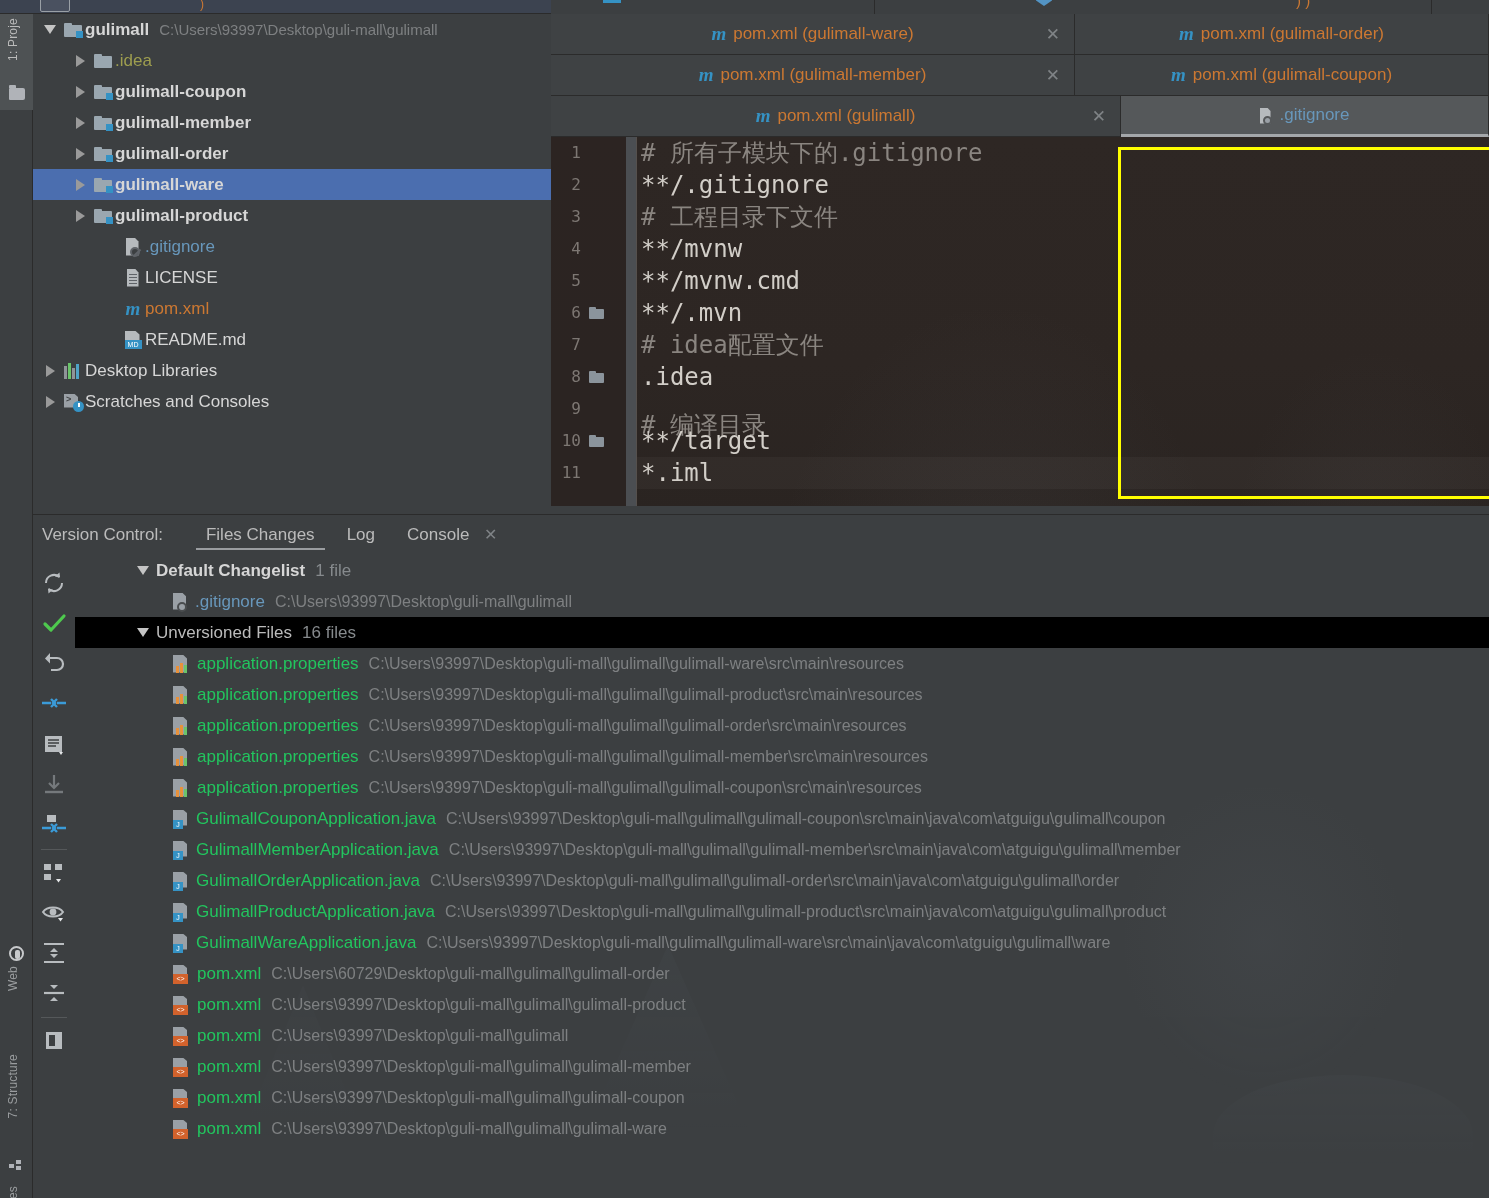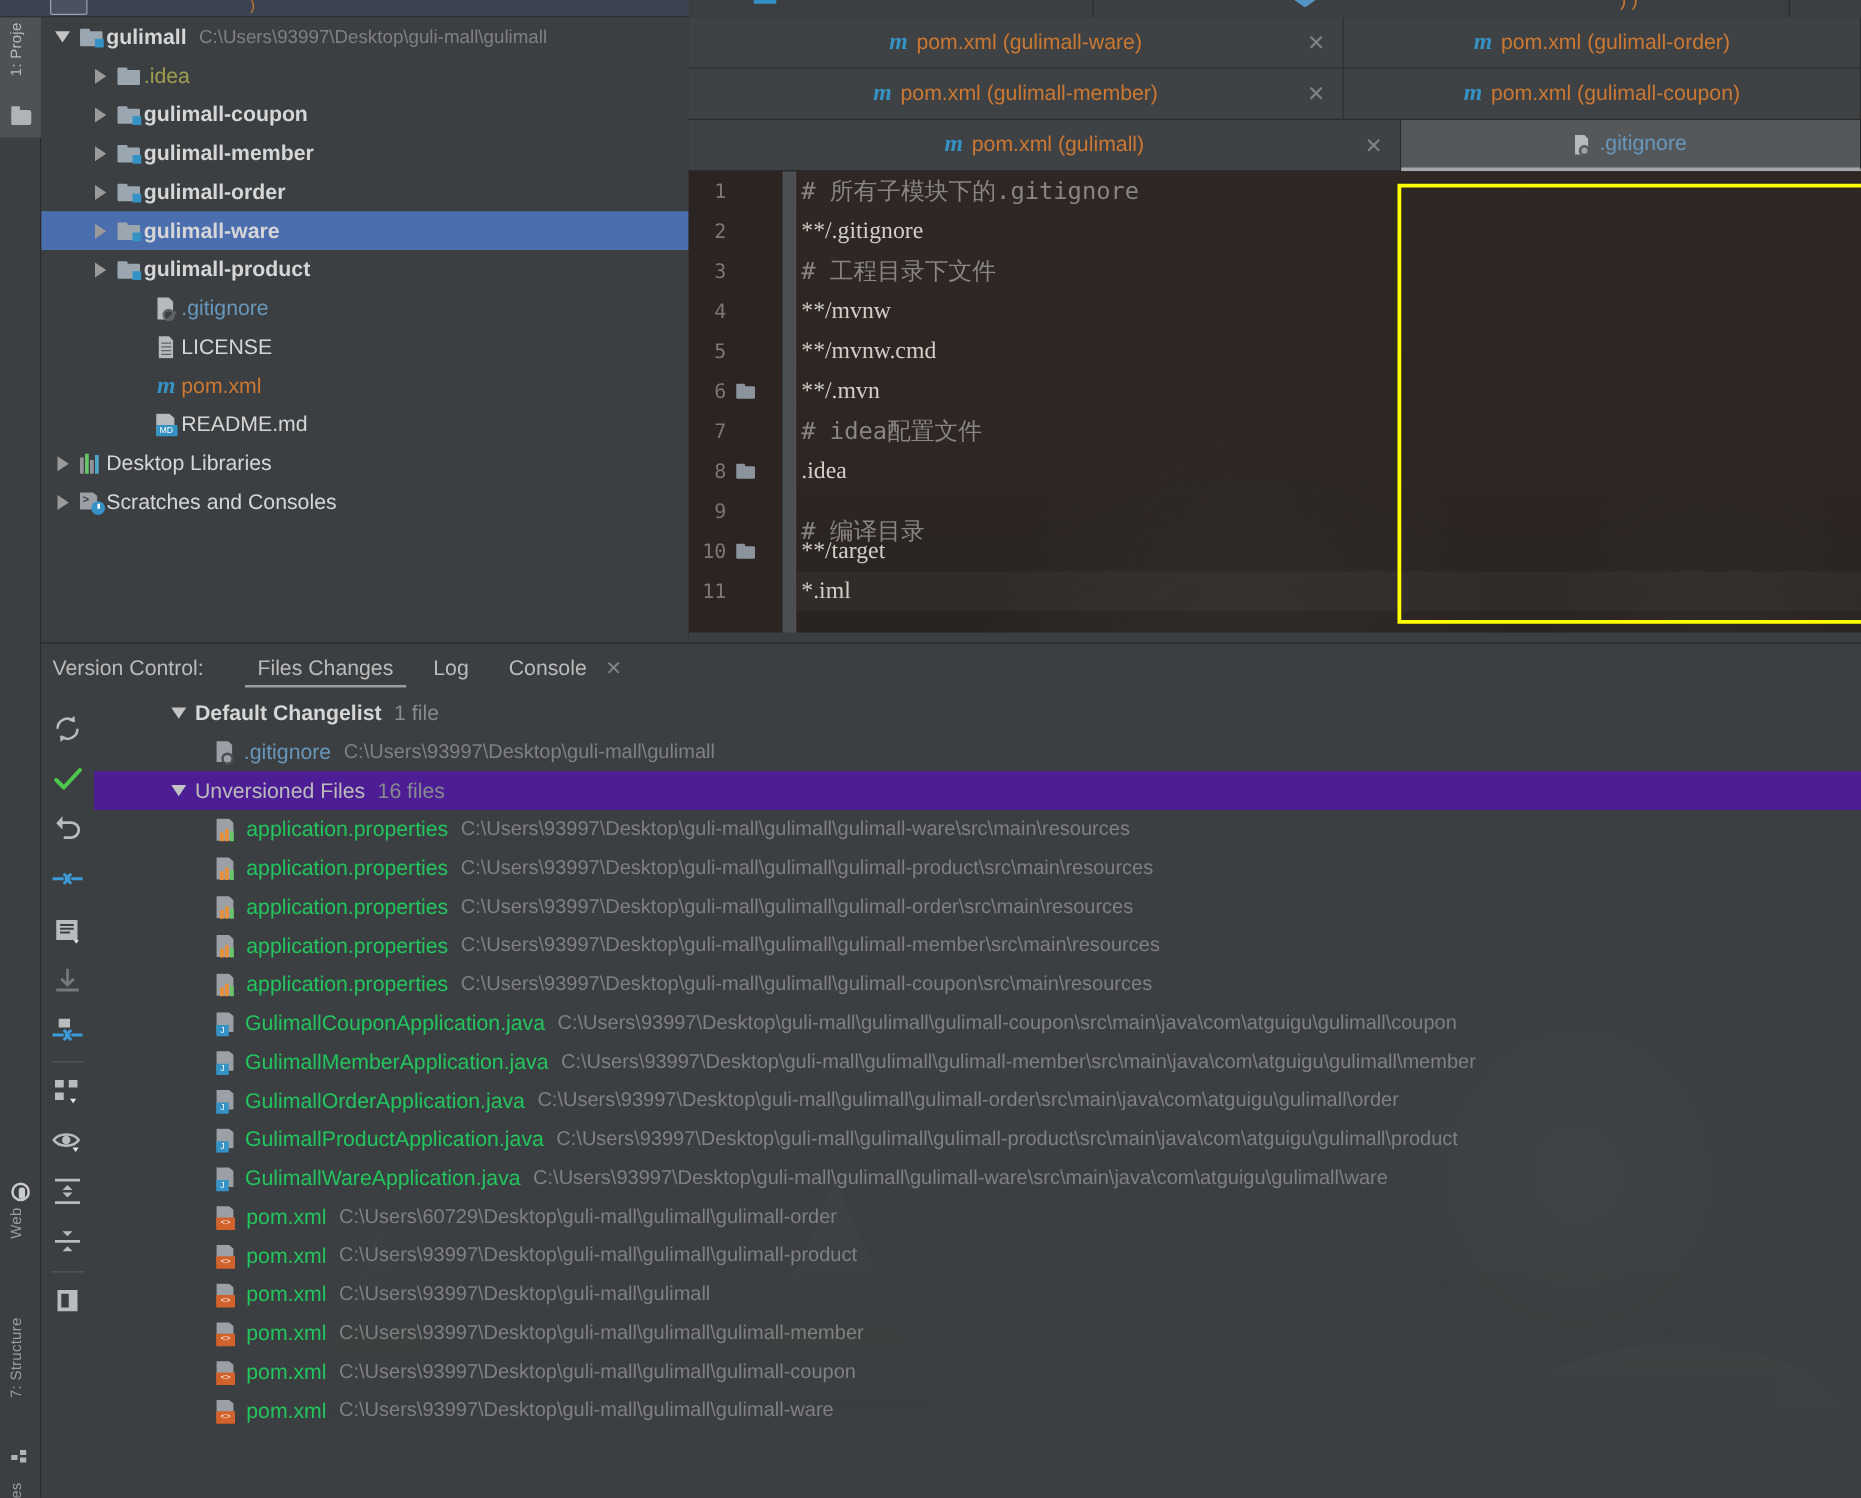--- a/index.html
+++ b/index.html
@@ -170,24 +170,24 @@
 
   .ln-row { position:absolute; left:0; width:75px; height:32px; line-height:32px;
       text-align:left; font-family:"DejaVu Sans Mono", monospace; font-size:16px; color:#7d7773; }
   .ln-num { position:absolute; left:8px; width:22px; text-align:right; }
   .ln-fold { position:absolute; left:38px; top:10px; width:15px;height:12px; }
   .ln-fold .bd{position:absolute;left:0;top:2px;width:15px;height:10px;background:#8b949c;border-radius:1px;}
   .ln-fold .tb{position:absolute;left:0;top:0px;width:7px;height:3px;background:#8b949c;border-radius:1px 1px 0 0;}
 
   .code-line {
     position:absolute; left:90px; height:32px; line-height:32px;
-    font-family:"DejaVu Sans Mono", monospace; font-size:19px; white-space:pre;
+    font-family:"DejaVu Sans Mono", monospace; font-size:24px; white-space:pre;
   }
   .code-line.comment { color:#8a8580; }
-  .code-line.plain { color:#d2cec8;font-family:Liberation Serif, serif; }
+  .code-line.plain { color:#d2cec8; }
   .caret-row { position:absolute; left:86px; width:852px; height:32px; background:rgba(255,255,255,.035); }
 
   .yellow-box {
     position:absolute; left:567px; top:133px; width:426px; height:352px;
     border:3px solid #ffff00; pointer-events:none; z-index:30;
   }
   .editor-bottom-strip {
     position:absolute; left:0; bottom:0; width:938px; height:8px; background:#3c3f41;
   }
 
@@ -210,21 +210,21 @@
   .vcs-tab .xc { color:#7f8386; margin-left:10px; font-size:16px; }
 
   .vcs-toolbar {
     position:absolute; top:40px; left:0; width:42px; height:644px;
   }
   .vt-btn { position:absolute; left:7px; width:28px; height:28px; }
   .vt-sep { position:absolute; left:8px; width:26px; height:1px; background:#55585a; }
 
   .vcs-list { position:absolute; top:40px; left:42px; width:1414px; height:644px; overflow:hidden; }
   .vrow { position:relative; height:31px; display:flex; align-items:center; font-size:17px; white-space:nowrap; }
-  .vrow.selrow { background:#4c1d95; }
+  .vrow.selrow { background:#000000; }
   .vrow .vw { width:26px; flex:0 0 26px; display:flex; align-items:center; justify-content:center; }
   .varrow-d { width:0;height:0;border-left:6px solid transparent;border-right:6px solid transparent;border-top:9px solid #c4c4c4; }
   .vname-bold { color:#d6d6d6; font-weight:bold; }
   .vname { color:#bbbbbb; }
   .vcount { color:#868a8d; font-weight:normal; margin-left:10px; }
   .vfile { color:#22c55e; }
   .vfile.blue { color:#6897bb; }
   .vpath { color:#7e8082; font-size:16px; margin-left:10px; }
   .vindent { width:98px; flex:0 0 98px; }
 

